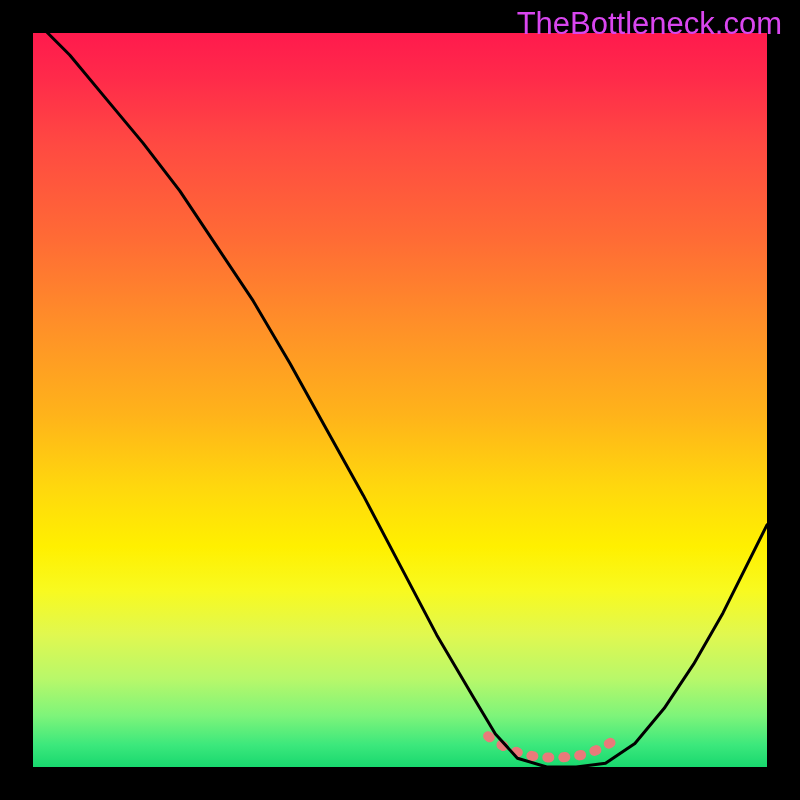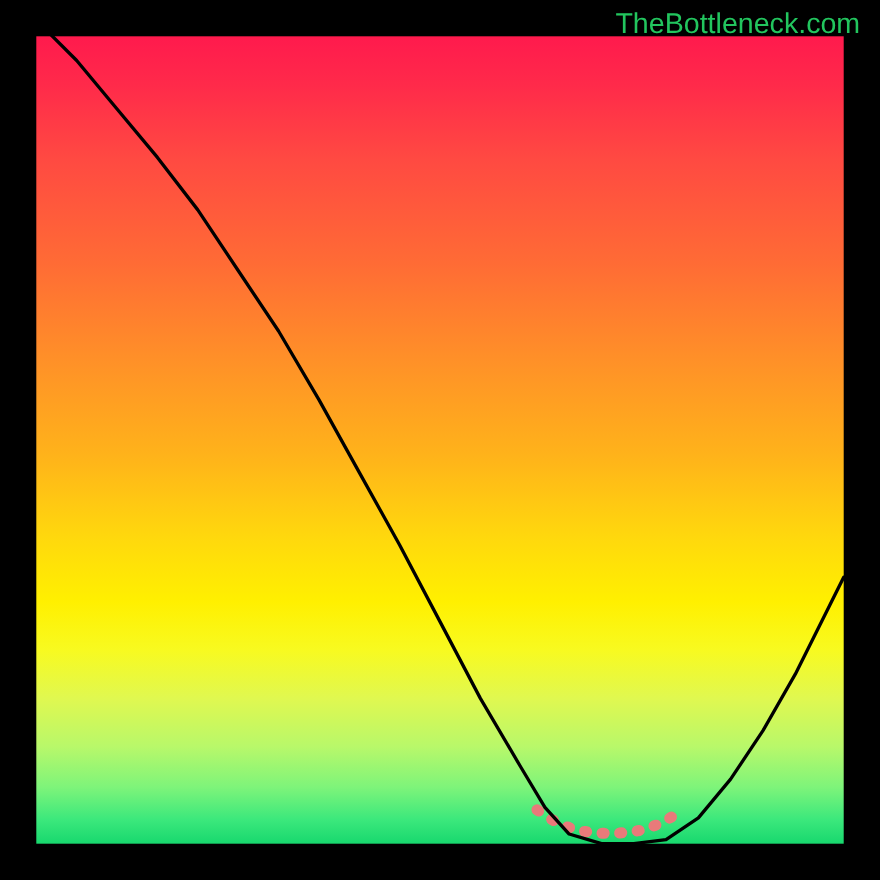--- a/index.html
+++ b/index.html
@@ -8,22 +8,22 @@
     height: 800px;
     background: #000;
     position: relative;
     font-family: Arial, sans-serif;
     overflow: hidden;
   }
   .watermark {
     position: absolute;
     top: 6px;
     right: 18px;
-    color: #22c55e;
-    font-size: 26px;
+    color: #d946ef;
+    font-size: 31px;
     font-weight: 500;
     z-index: 10;
   }
   .plot-area {
     position: absolute;
     left: 33px;
     top: 33px;
     width: 734px;
     height: 734px;
   }

